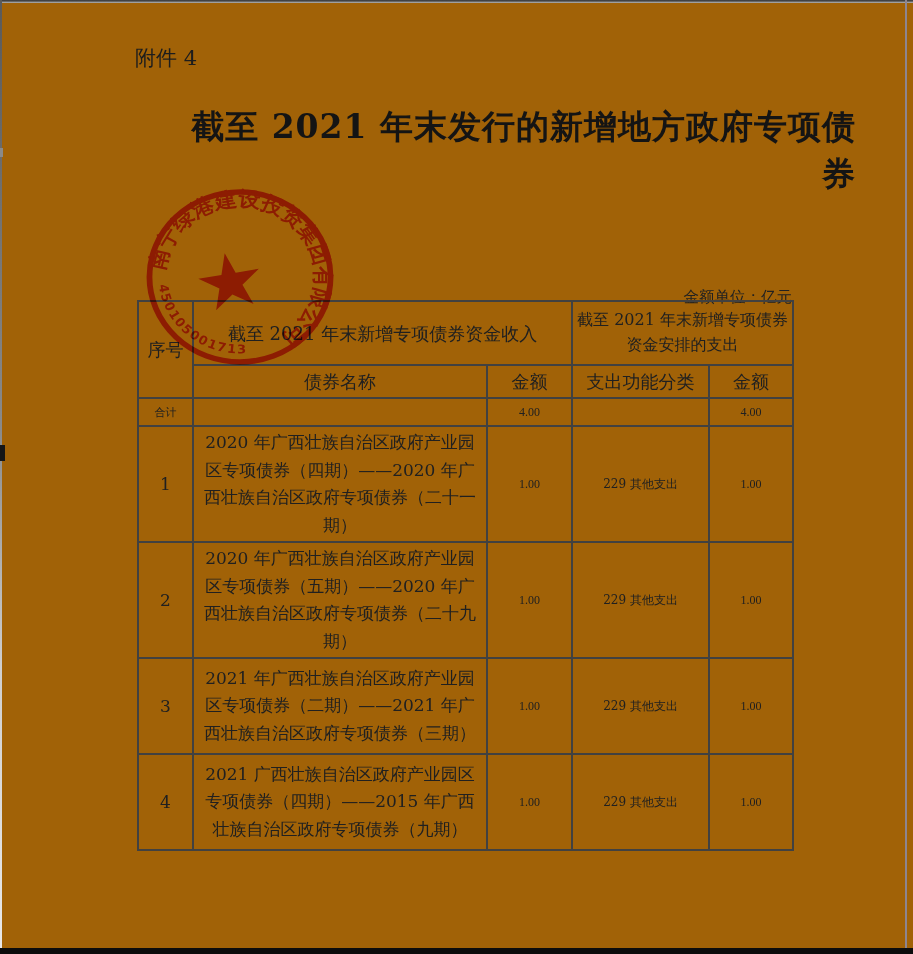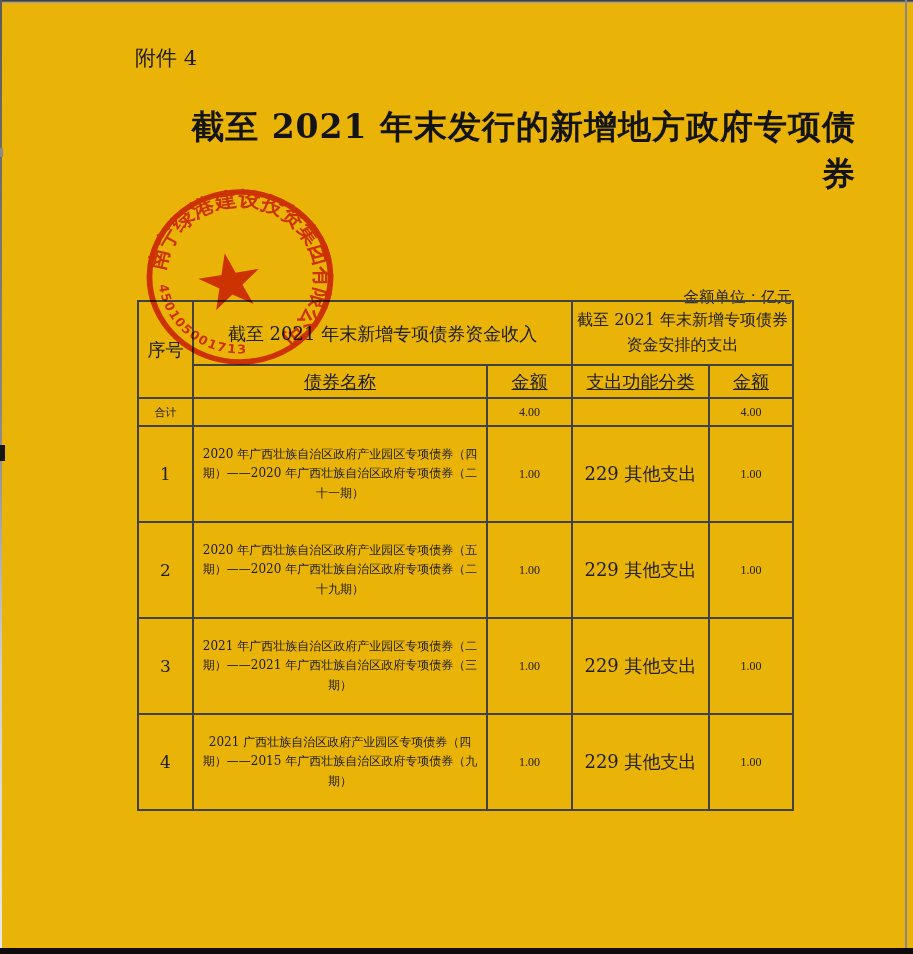--- a/index.html
+++ b/index.html
@@ -1,17 +1,17 @@
 <!DOCTYPE html>
 <html><head>
 <meta charset="utf-8">
 <style>
   html,body{margin:0;padding:0;background:#ffffff;}
   .page{
-    position:relative;width:913px;height:954px;background:#eab308;
+    position:relative;width:913px;height:954px;background:#a16207;
     font-family:"DejaVu Serif","Liberation Serif",serif;color:#242424;overflow:hidden;
   }
   
   .art-top{position:absolute;left:0;top:0;width:913px;height:3px;
     background:linear-gradient(180deg,#2f2f2f 0%,#7e7e7e 70%,#c9c9c9 100%);}
   .art-bottom{position:absolute;left:0;top:948px;width:913px;height:6px;background:#0c0c0c;}
   .art-left{position:absolute;left:0;top:0;width:2px;height:954px;
     background:linear-gradient(180deg,#5a5a5a 0%,#8a8a8a 45%,#cfcfcf 70%,#e9e9e9 100%);}
   .art-left-notch1{position:absolute;left:0;top:148px;width:3px;height:9px;background:#8a8a8a;}
   .art-left-notch2{position:absolute;left:0;top:445px;width:5px;height:16px;background:#161616;}
@@ -20,28 +20,28 @@
   .attachment{position:absolute;left:135px;top:44px;font-size:21px;color:#1d1d1d;}
   .title{position:absolute;left:56px;top:103px;width:800px;text-align:right;
     font-size:33px;font-weight:bold;color:#141414;line-height:47px;letter-spacing:1px;}
   .unit{position:absolute;left:137px;top:271px;width:655px;text-align:right;
     font-size:15.5px;color:#212121;margin-top:16px;}
   
   table.grid{position:absolute;left:137px;top:300px;width:655px;border-collapse:collapse;
     table-layout:fixed;background:transparent;}
   table.grid td{border:2px solid #414141;text-align:center;vertical-align:middle;
     padding:2px 4px;color:#202020;overflow:hidden;}
-  tr.hrow1{height:64px;} tr.hrow2{height:30px;text-decoration:underline;} tr.trow{height:28px;}
+  tr.hrow1{height:64px;} tr.hrow2{height:30px;} tr.trow{height:28px;}
   tr.drow{height:96px;}
   td.hcell{font-size:18px;line-height:1.5;}
   td.hcell-exp{font-size:16px;line-height:1.55;}
   td.serial{font-size:17px;}
-  td.bond{font-size:12px;line-height:1.62;padding:4px 10px;}
+  td.bond{font-size:17px;line-height:1.62;padding:4px 10px;}
   td.amount{font-size:12px;font-family:Liberation Serif, serif;}
-  td.expfun{font-size:18px;}
+  td.expfun{font-size:12px;}
   td.total-label{text-align:left;padding-left:6px;font-size:11px;}
   
   .seal{position:absolute;left:143px;top:186px;width:194px;height:182px;
     opacity:.92;mix-blend-mode:multiply;pointer-events:none;}
   .seal-company{font-size:34px;font-weight:bold;letter-spacing:0px;
     font-family:"DejaVu Sans","Liberation Sans",sans-serif;}
   .seal-number{font-size:20px;font-weight:bold;letter-spacing:2.5px;
     font-family:"DejaVu Sans","Liberation Sans",sans-serif;}
 </style>
 </head>

